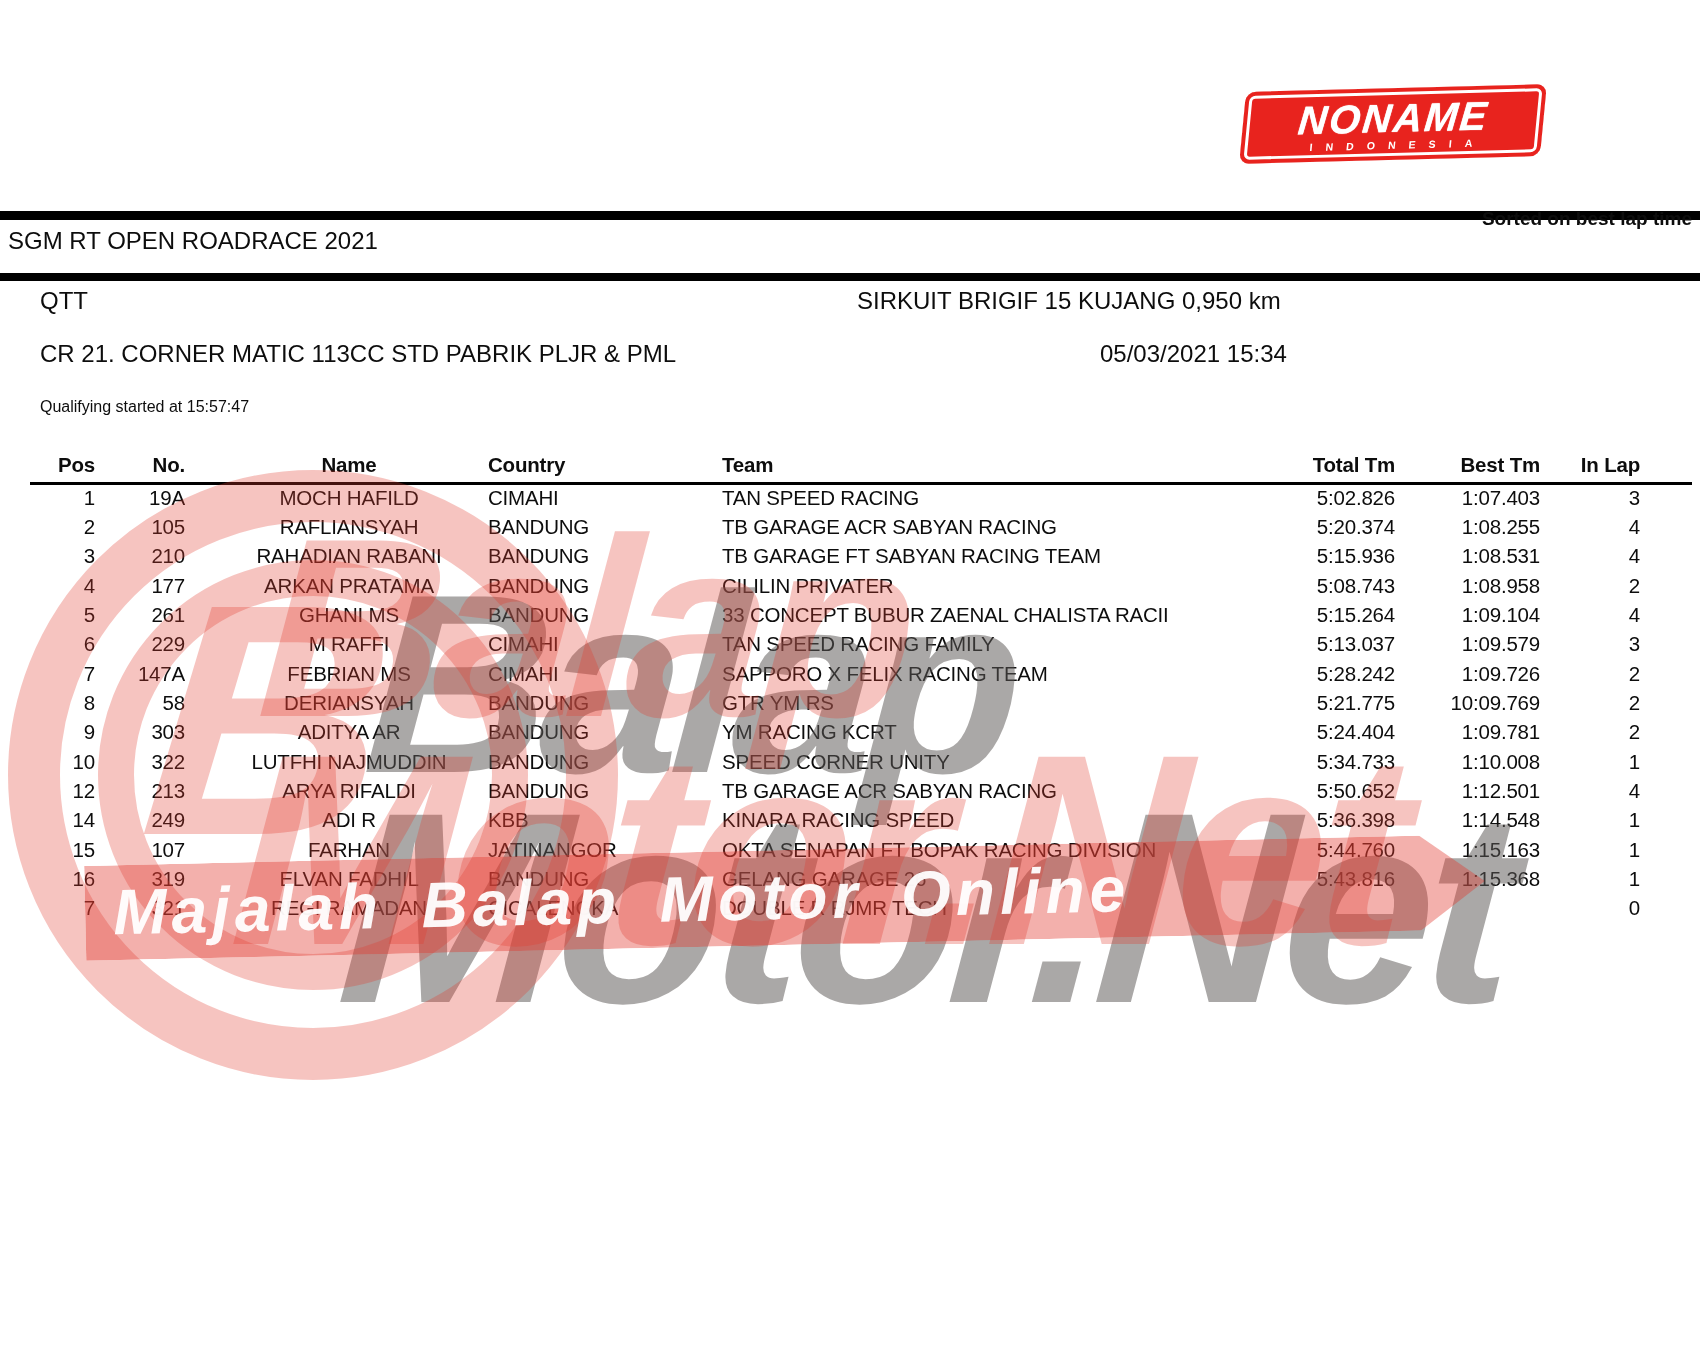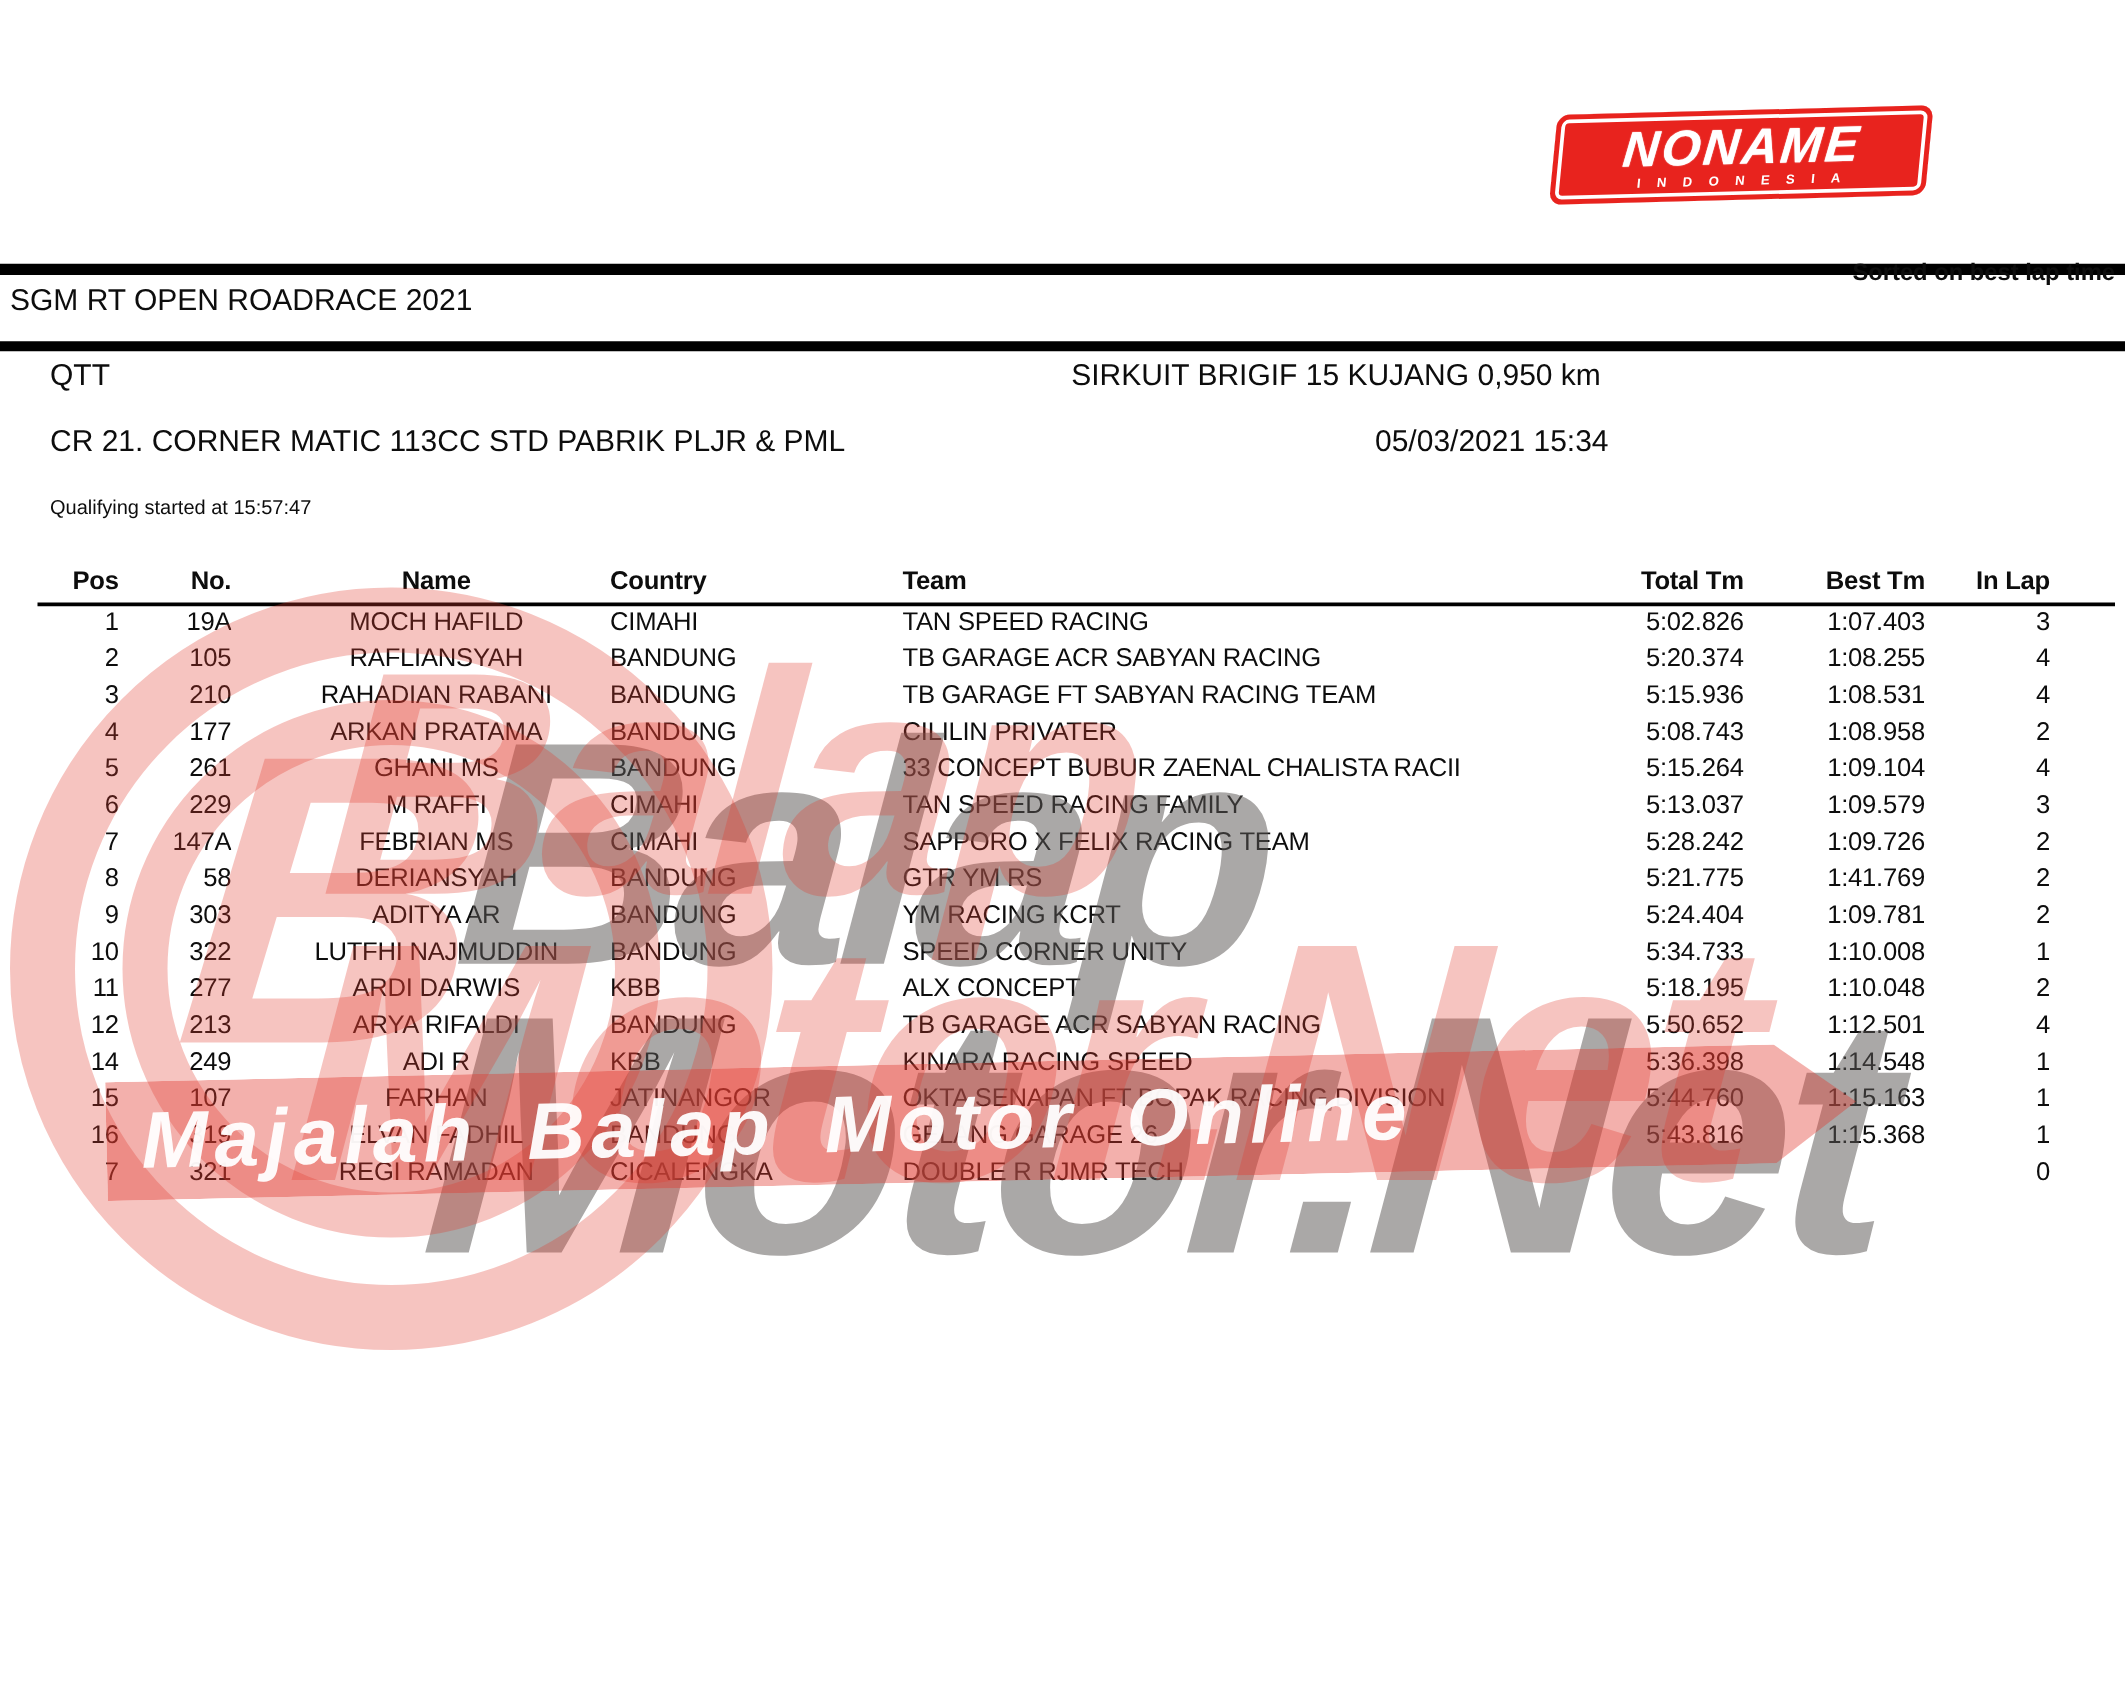--- a/index.html
+++ b/index.html
@@ -220,21 +220,21 @@
         <td class="col-lap">2</td>
         <td class="col-fill"></td>
       </tr>
       <tr>
         <td class="col-pos">8</td>
         <td class="col-no">58</td>
         <td class="col-name">DERIANSYAH</td>
         <td class="col-country">BANDUNG</td>
         <td class="col-team">GTR YM RS</td>
         <td class="col-total">5:21.775</td>
-        <td class="col-best">1:41.769</td>
+        <td class="col-best">10:09.769</td>
         <td class="col-lap">2</td>
         <td class="col-fill"></td>
       </tr>
       <tr>
         <td class="col-pos">9</td>
         <td class="col-no">303</td>
         <td class="col-name">ADITYA AR</td>
         <td class="col-country">BANDUNG</td>
         <td class="col-team">YM RACING KCRT</td>
         <td class="col-total">5:24.404</td>
@@ -244,31 +244,20 @@
       </tr>
       <tr>
         <td class="col-pos">10</td>
         <td class="col-no">322</td>
         <td class="col-name">LUTFHI NAJMUDDIN</td>
         <td class="col-country">BANDUNG</td>
         <td class="col-team">SPEED CORNER UNITY</td>
         <td class="col-total">5:34.733</td>
         <td class="col-best">1:10.008</td>
         <td class="col-lap">1</td>
-        <td class="col-fill"></td>
-      </tr>
-      <tr>
-        <td class="col-pos">11</td>
-        <td class="col-no">277</td>
-        <td class="col-name">ARDI DARWIS</td>
-        <td class="col-country">KBB</td>
-        <td class="col-team">ALX CONCEPT</td>
-        <td class="col-total">5:18.195</td>
-        <td class="col-best">1:10.048</td>
-        <td class="col-lap">2</td>
         <td class="col-fill"></td>
       </tr>
       <tr>
         <td class="col-pos">12</td>
         <td class="col-no">213</td>
         <td class="col-name">ARYA RIFALDI</td>
         <td class="col-country">BANDUNG</td>
         <td class="col-team">TB GARAGE ACR SABYAN RACING</td>
         <td class="col-total">5:50.652</td>
         <td class="col-best">1:12.501</td>

